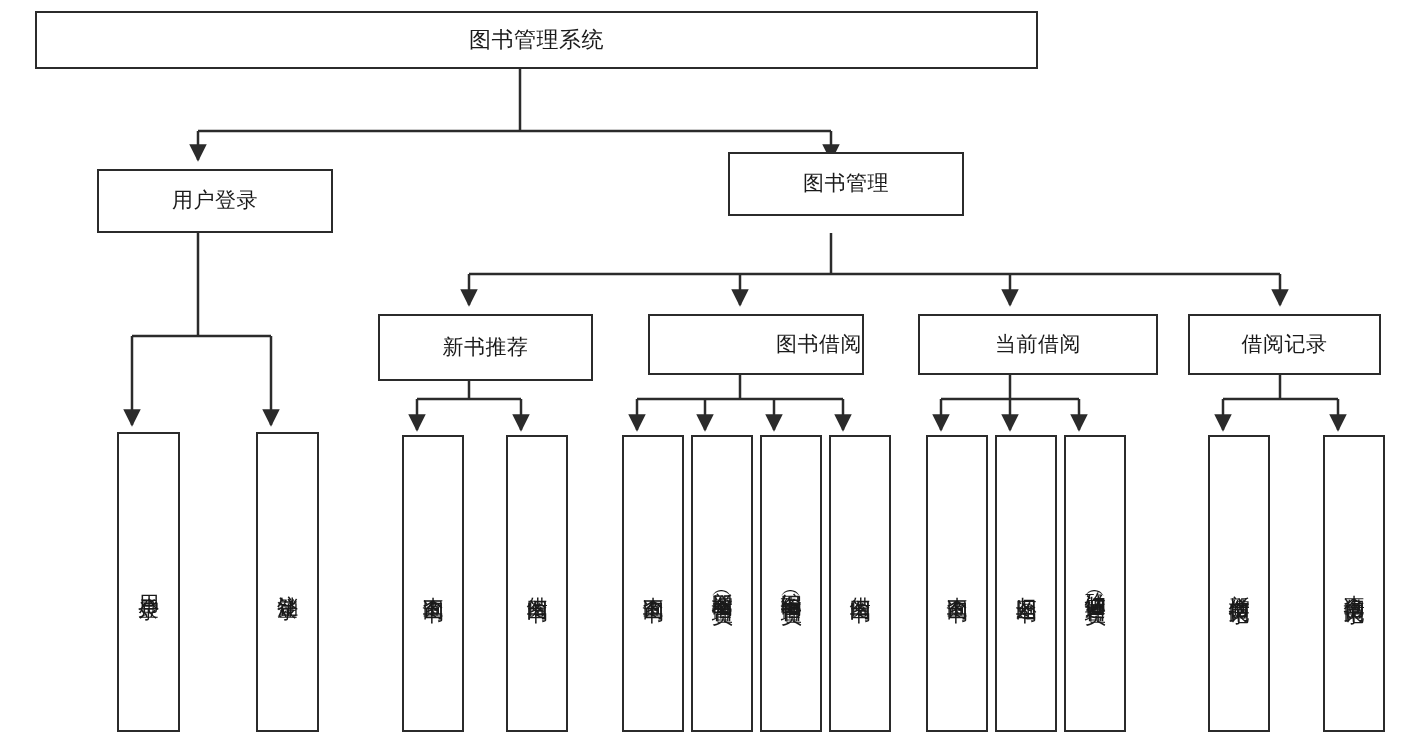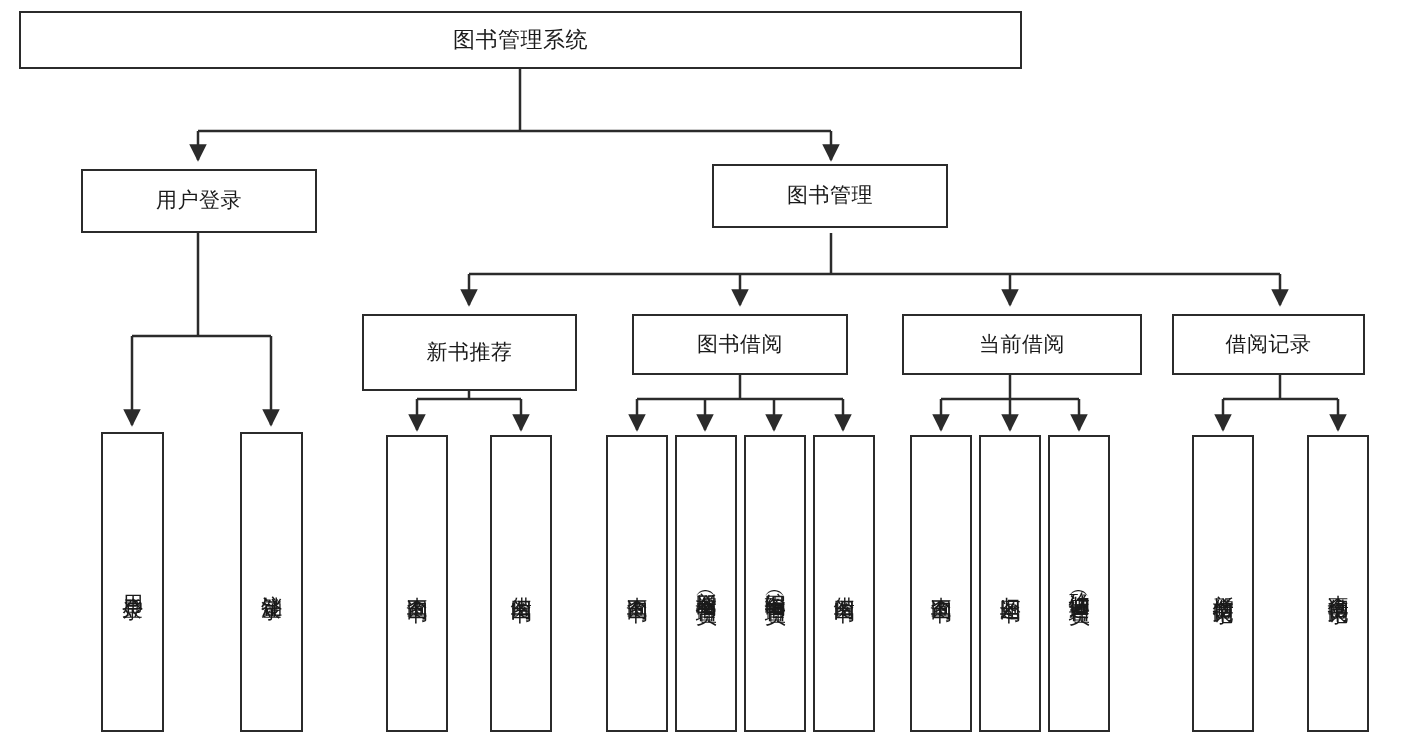--- a/index.html
+++ b/index.html
@@ -28,20 +28,21 @@
   .node {
     position: absolute;
     box-sizing: border-box;
     background: #ffffff;
     border: 2px solid #2b2b2b;
     display: flex;
     align-items: center;
     justify-content: center;
     color: #1a1a1a;
     z-index: 3;
+    margin-left: 16px;
   }
   .node.horiz {
     font-size: 21px;
     line-height: 1.2;
     letter-spacing: 0.5px;
   }
   .node.vert {
     writing-mode: vertical-rl;
     text-orientation: upright;
     font-size: 21px;
@@ -128,28 +129,28 @@
     </g>
   </svg>
 
   <div class="node horiz root" style="left:19px; top:11px; width:1003px; height:58px;">
     <span>图书管理系统</span>
   </div>
 
   <div class="node horiz" style="left:81px; top:169px; width:236px; height:64px;">
     <span>用户登录</span>
   </div>
-  <div class="node horiz" style="left:712px; top:164px; width:236px; height:64px;">
+  <div class="node horiz" style="left:712px; top:152px; width:236px; height:64px;">
     <span>图书管理</span>
   </div>
 
-  <div class="node horiz" style="left:362px; top:314px; width:215px; height:77px;">
+  <div class="node horiz" style="left:362px; top:314px; width:215px; height:67px;">
     <span>新书推荐</span>
   </div>
-  <div class="node horiz" style="left:632px; top:314px; width:216px; height:61px;">
+  <div class="node horiz" style="left:632px; top:314px; width:216px; height:61px;justify-content:flex-end;">
     <span>图书借阅</span>
   </div>
   <div class="node horiz" style="left:902px; top:314px; width:240px; height:61px;">
     <span>当前借阅</span>
   </div>
   <div class="node horiz" style="left:1172px; top:314px; width:193px; height:61px;">
     <span>借阅记录</span>
   </div>
 
   <div class="node vert" style="left:101px; top:432px; width:63px; height:300px;">

